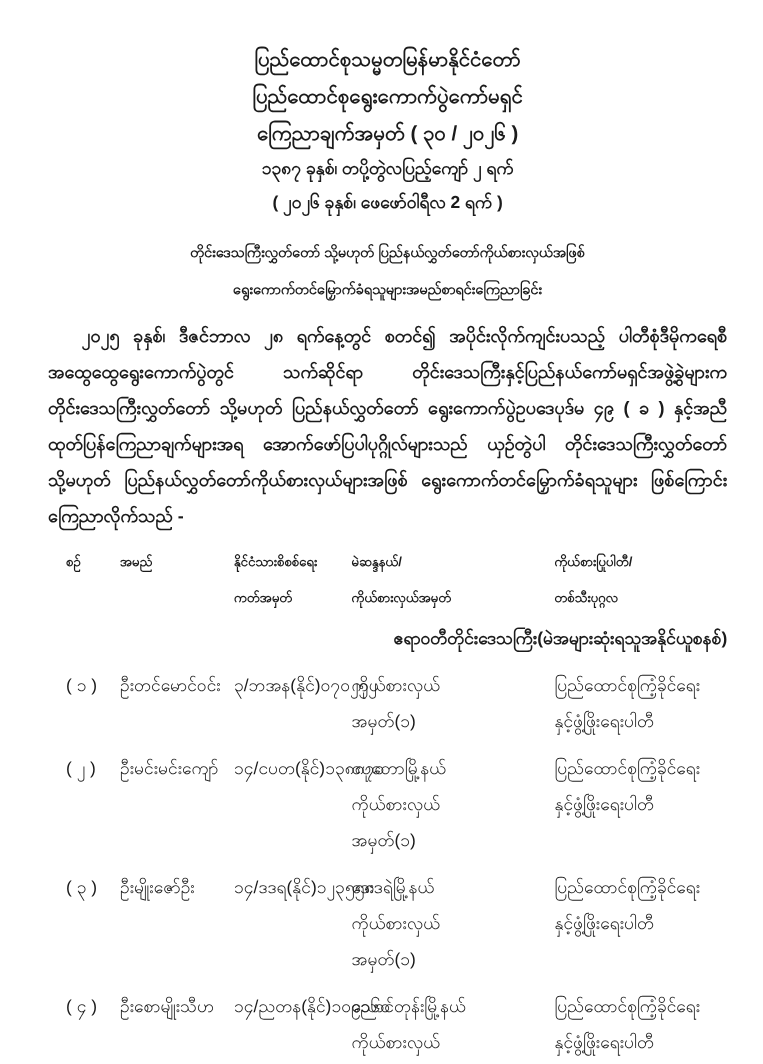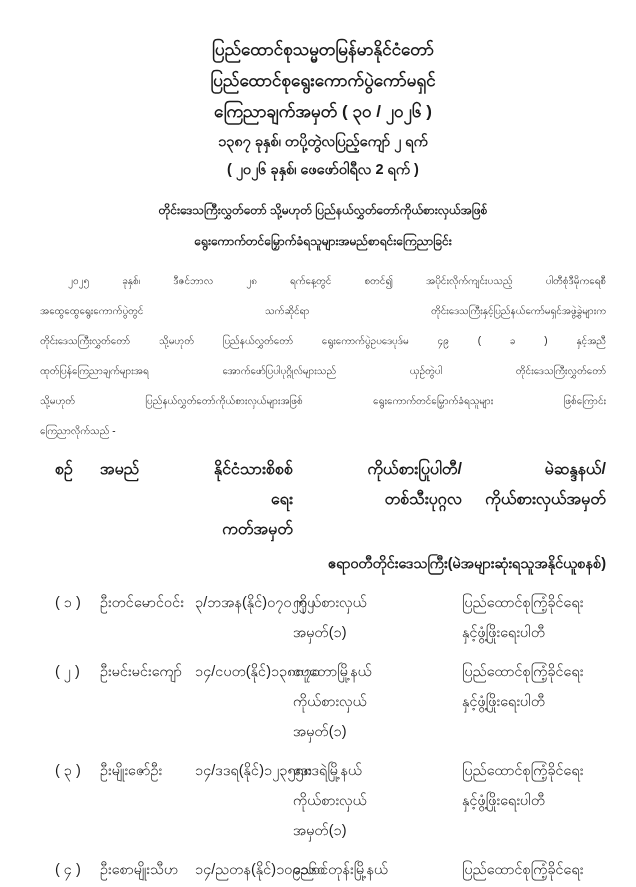--- a/index.html
+++ b/index.html
@@ -31,42 +31,42 @@
   }
   
   .subtitle {
     margin-top: 12px;
     text-align: center;
     font-weight: bold;
     font-size: 12px;
     line-height: 31px;
   }
   
-  .body-par { margin-top: 9px; font-size: 10px; }
+  .body-par { margin-top: 9px; font-size: 15px; font-weight: bold; }
   .jline {
     line-height: 30px;
     text-align: justify;
     text-align-last: justify;
     white-space: normal;
   }
   .jline.indent { text-indent: 28px; }
   .jline.last { text-align: right; text-align-last: left; }
   
   .tbl-grid {
     display: grid;
     grid-template-columns: 45px 95px 98px 169px 1fr;
     margin-left: 15px;
   }
   .thead {
     margin-top: 8px;
     font-weight: bold;
-    font-size: 16px;
+    font-size: 11px;
     line-height: 30px;
   }
-  .thead .c-center { text-align: right; }
+  .thead .c-center { text-align: left; }
   .section-heading {
     margin-top: 4px;
     margin-left: 0;
     font-weight: bold;
     font-size: 14.5px;
     line-height: 30px;
     text-align: right;
   }
   .trow {
     font-size: 14.5px;
@@ -106,26 +106,26 @@
   </div>
 
   <div class="tbl-grid thead">
     <div class="cell">စဉ်</div>
     <div class="cell">အမည်</div>
     <div class="cell c-center">
       <div>နိုင်ငံသားစိစစ်ရေး</div>
       <div>ကတ်အမှတ်</div>
     </div>
     <div class="cell c-center">
+      <div>မဲဆန္ဒနယ်/</div>
+      <div>ကိုယ်စားလှယ်အမှတ်</div>
+    </div>
+    <div class="cell c-center">
       <div>ကိုယ်စားပြုပါတီ/</div>
       <div>တစ်သီးပုဂ္ဂလ</div>
-    </div>
-    <div class="cell c-center">
-      <div>မဲဆန္ဒနယ်/</div>
-      <div>ကိုယ်စားလှယ်အမှတ်</div>
     </div>
   </div>
 
   <div class="section-heading">ဧရာဝတီတိုင်းဒေသကြီး(မဲအများဆုံးရသူအနိုင်ယူစနစ်)</div>
 
   <div class="tbl-grid trow">
     <div class="cell">( ၁ )</div>
     <div class="cell">ဦးတင်မောင်ဝင်း</div>
     <div class="cell nrc">၃/ဘအန(နိုင်)၀၇၀၂၅၂</div>
     <div class="cell">

